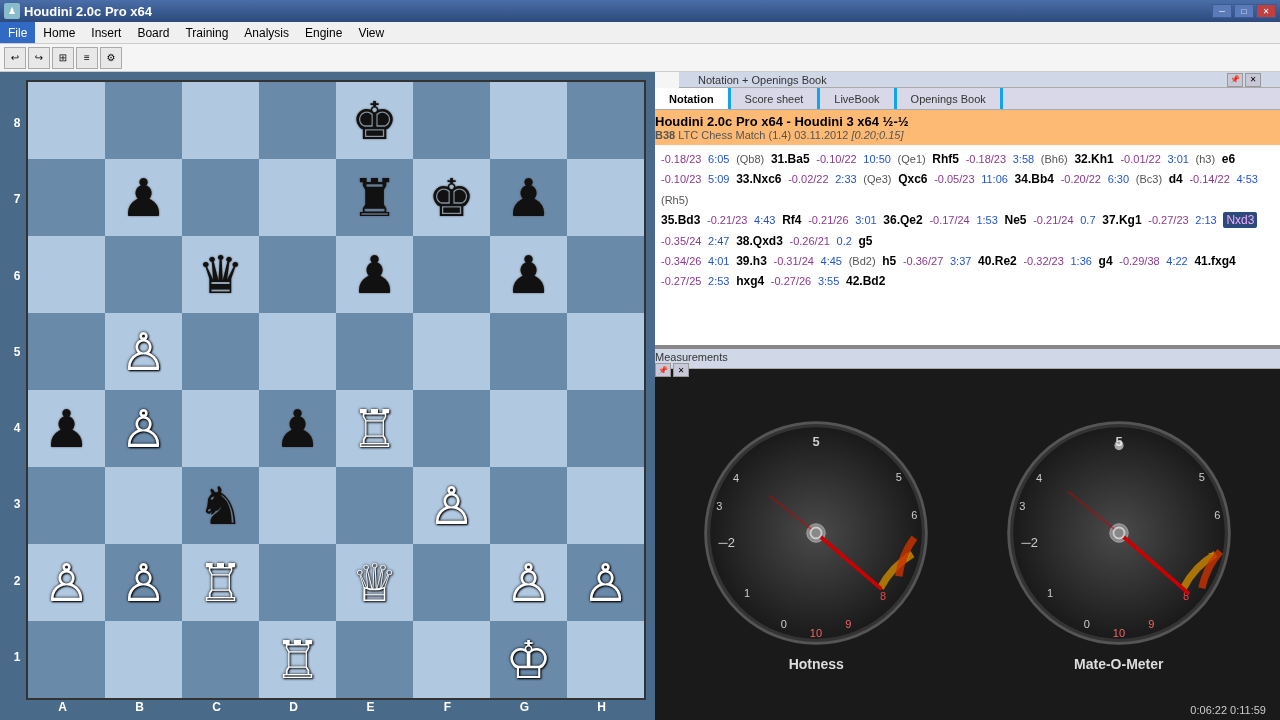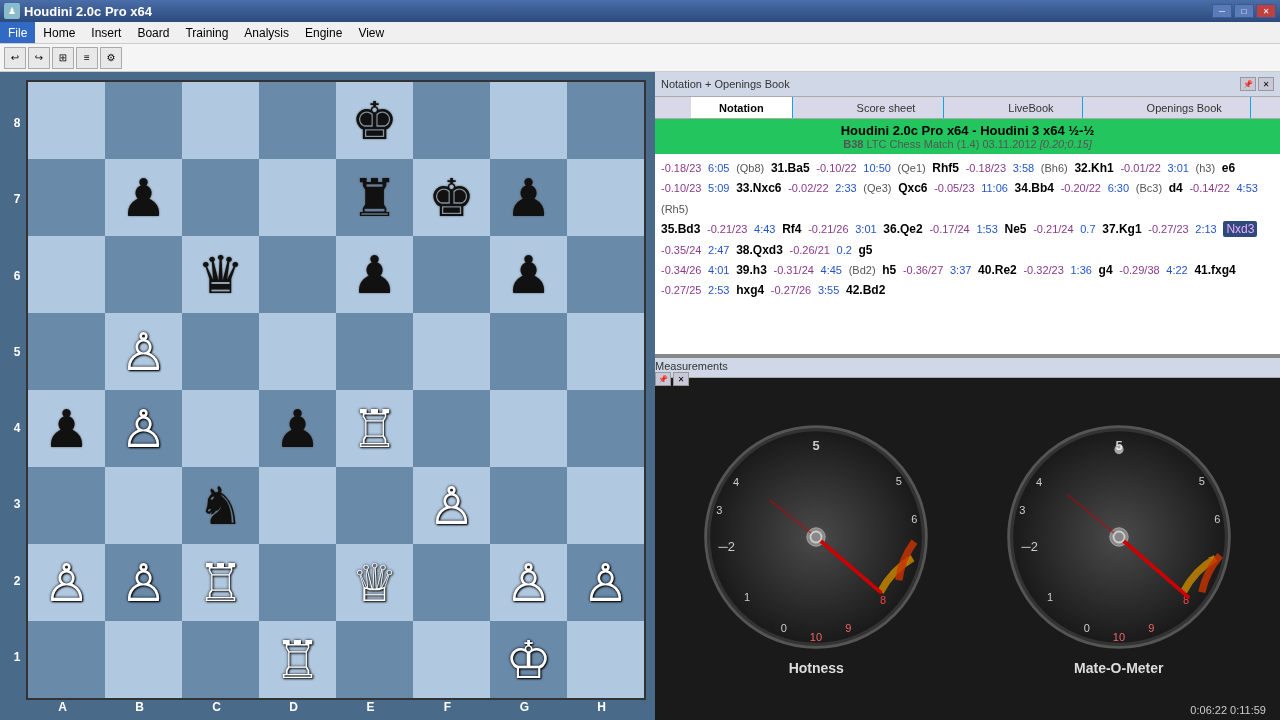--- a/index.html
+++ b/index.html
@@ -37,32 +37,32 @@
     .square.light { background: #b0c8e0; }
     .square.dark { background: #6a8aaa; }
     .file-labels { display: flex; margin-left: 16px; }
     .file-label { width: 77px; text-align: center; color: white; font-size: 12px; font-weight: bold; }
 
     
     .right-panel { flex: 1; display: flex; flex-direction: column; background: #e8e8e8; }
 
     
     .notation-panel { background: #f5f5f5; border-bottom: 2px solid #888; }
-    .panel-header { background: #d0d8e8; border-bottom: 1px solid #aaa; padding: 2px 6px; display: flex; align-items: center; justify-content: space-between; height: 25px; }
+    .panel-header { background: #d0d8e8; border-bottom: 1px solid #aaa; padding: 2px 19px; display: flex; align-items: center; justify-content: space-between; height: 16px; margin-left: 24px; }
     .panel-title { font-size: 11px; color: #333; }
     .panel-controls { display: flex; gap: 2px; }
     .panel-ctrl-btn { width: 16px; height: 14px; background: #c8c8d8; border: 1px solid #999; font-size: 8px; display: flex; align-items: center; justify-content: center; cursor: pointer; }
 
     
     .tabs { display: flex; background: #d8d8e8; border-bottom: 1px solid #aaa; height: 22px; }
-    .tab { padding: 2px 28px; font-size: 11px; color: #333; cursor: pointer; display: flex; align-items: center; border-right: 1px solid #0ea5e9; height: 100%; margin-left: 36px; }
+    .tab { padding: 2px 14px; font-size: 11px; color: #333; cursor: pointer; display: flex; align-items: center; border-right: 3px solid #0ea5e9; height: 100%; }
     .tab.active { background: white; color: #000; font-weight: bold; }
 
     
-    .game-info { text-align: center; padding: 4px 0; background: #22c55e; }
+    .game-info { text-align: left; padding: 4px 0; background: #fdba74; }
     .game-title { font-size: 13px; font-weight: bold; color: #000; }
     .game-subtitle { font-size: 11px; color: #555; }
     .game-subtitle em { font-style: italic; }
 
     
     .notation-content { padding: 4px 6px; line-height: 1.6; font-size: 12px; background: white; height: 200px; overflow-y: auto; }
     .move-num { color: #000; font-weight: bold; }
     .move { color: #000; }
     .eval { color: #8b3a8b; font-size: 11px; }
     .time { color: #2255cc; font-size: 11px; }

